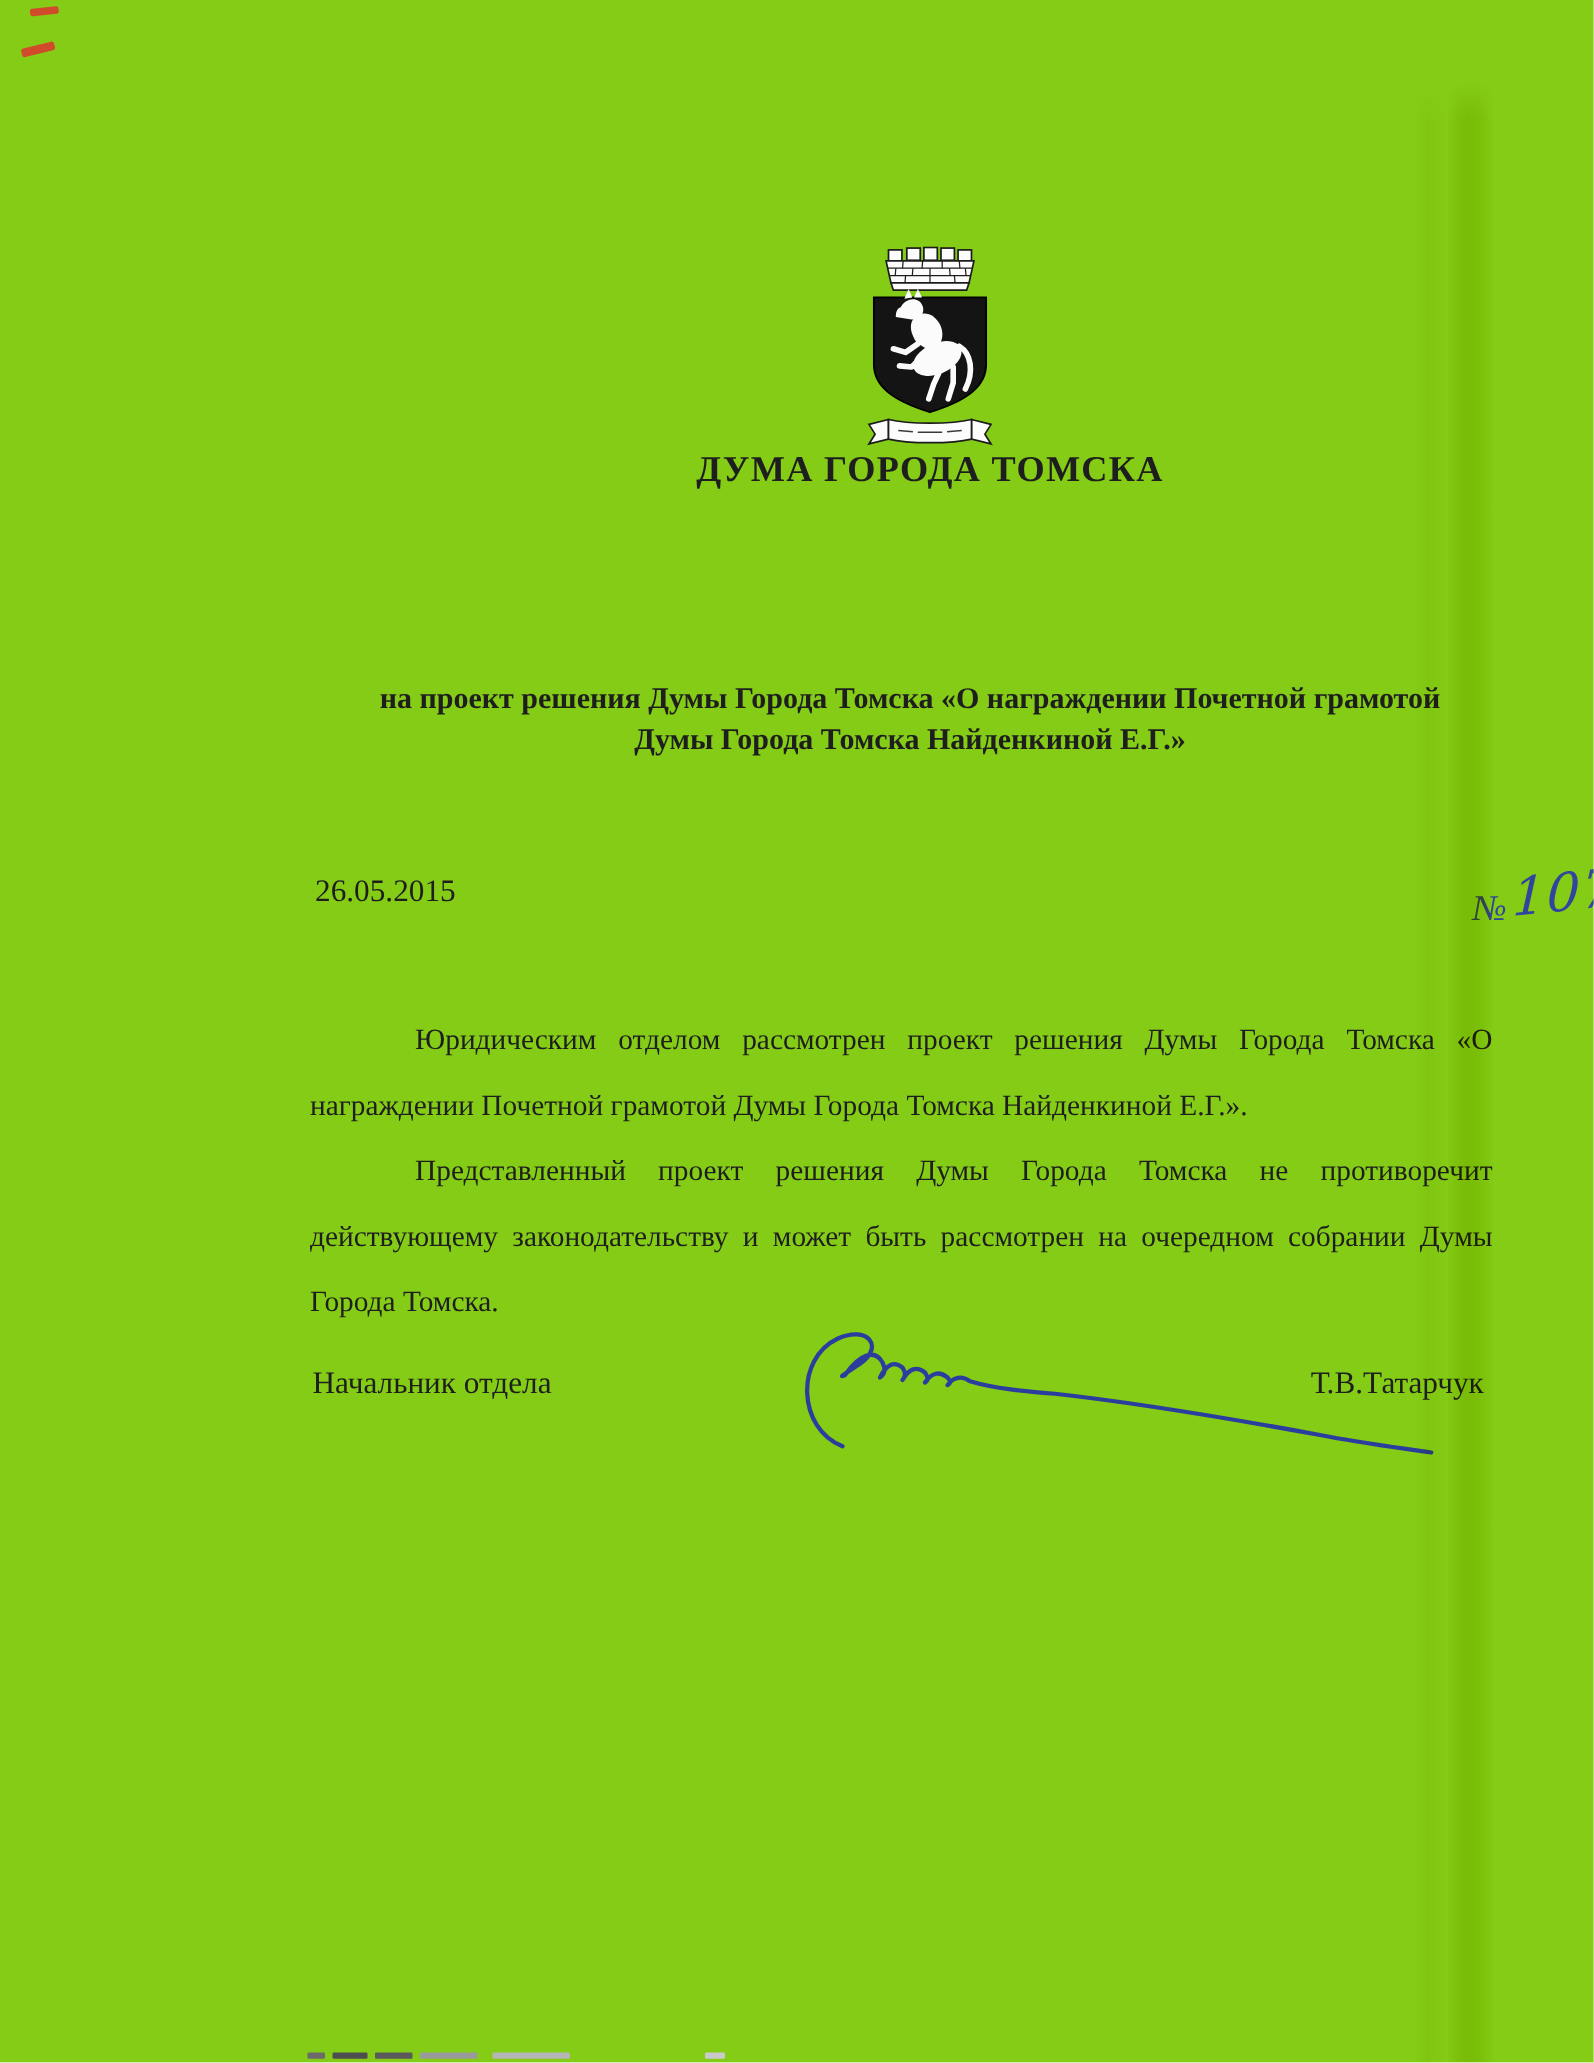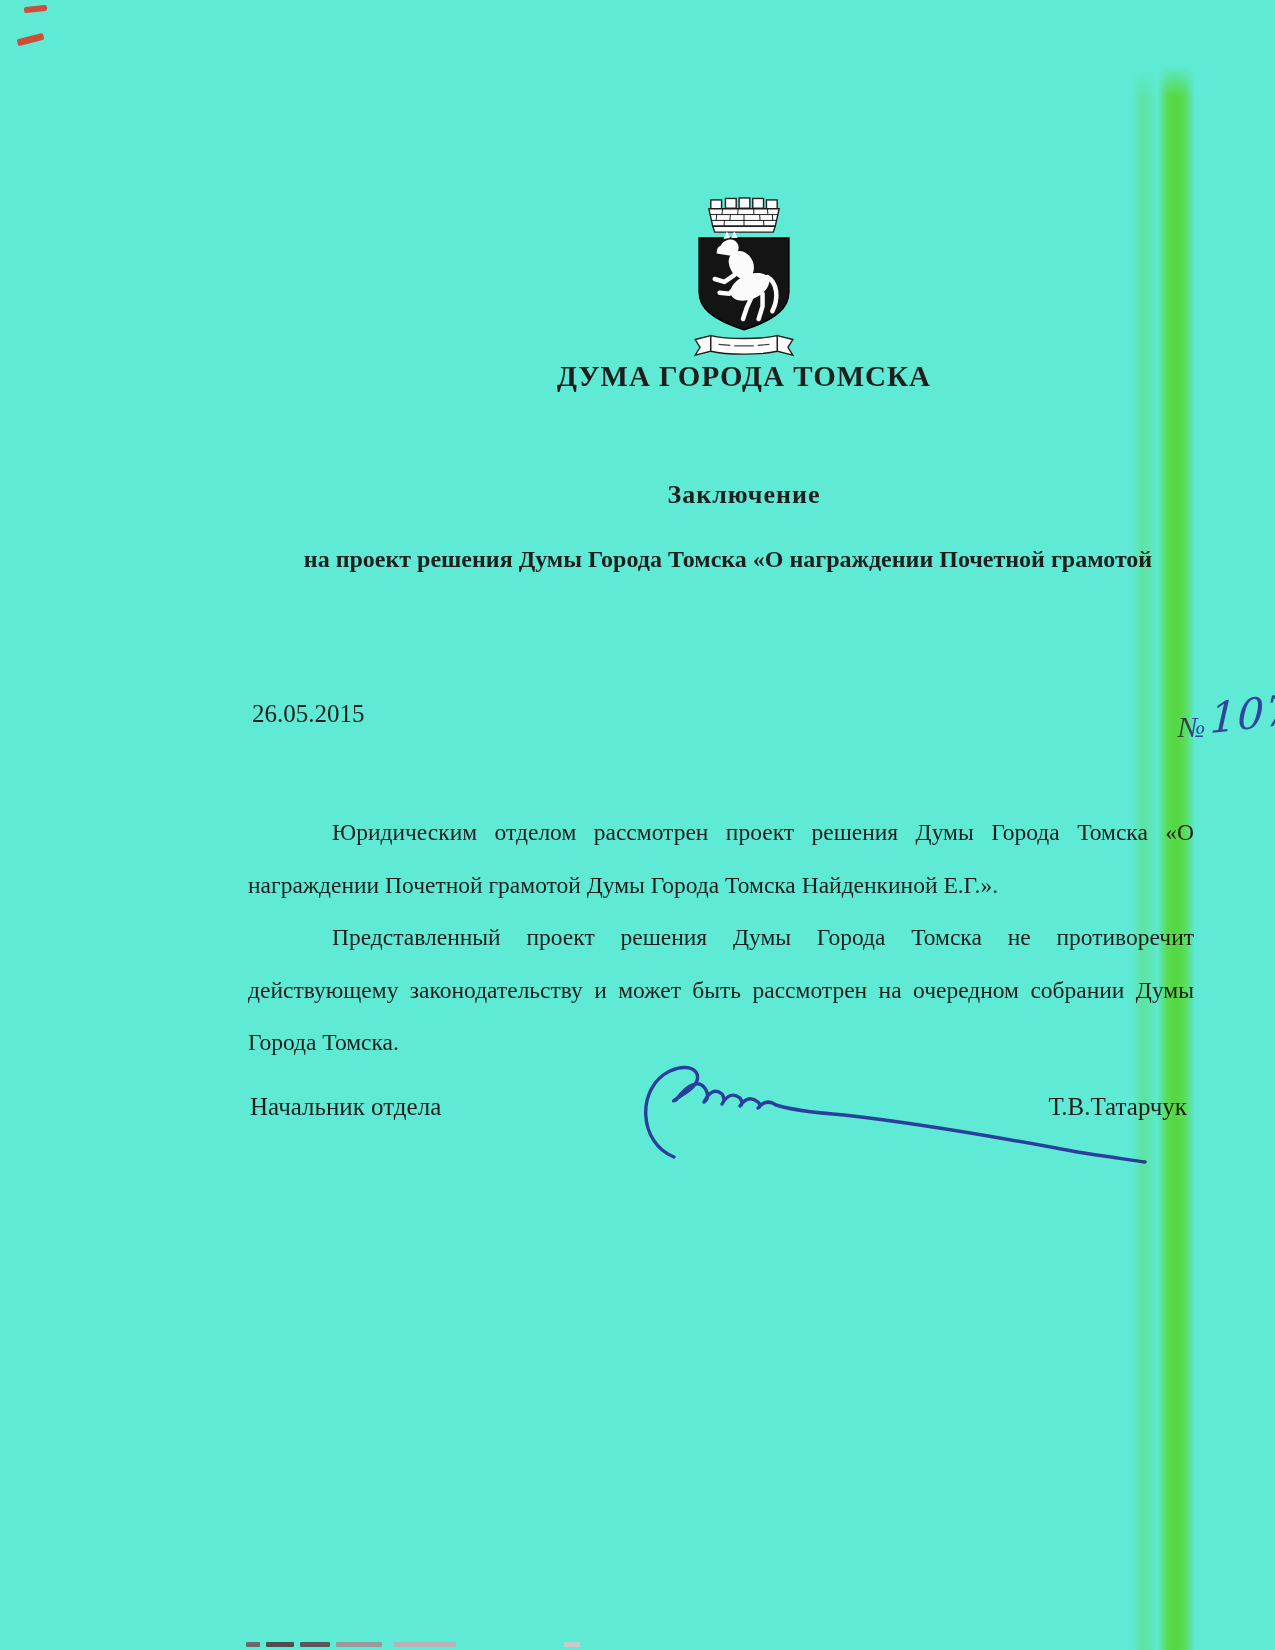--- a/index.html
+++ b/index.html
@@ -1,19 +1,19 @@
 <!DOCTYPE html>
 <html><head>
 <meta charset="utf-8">
 <style>
   html,body{margin:0;padding:0;background:#ffffff;}
   .page{
     position:relative;
     width:1275px;height:1650px;
-    background:#5eead4;
+    background:#84cc16;
     overflow:hidden;
     font-family:"Liberation Serif","DejaVu Serif",serif;
     color:#1e1e1e;
   }
   
   .red-mark{position:absolute;background:#d8402e;border-radius:2px;opacity:.92;}
   .red-mark-1{left:24px;top:6px;width:23px;height:6px;transform:rotate(-6deg);}
   .red-mark-2{left:17px;top:36px;width:27px;height:7px;transform:rotate(-14deg);}
   
   .stripe{position:absolute;mix-blend-mode:multiply;pointer-events:none;
@@ -119,23 +119,23 @@
       <g stroke="#3a3a3a" stroke-width="1.2">
         <line x1="32" y1="151" x2="44" y2="152"></line>
         <line x1="48" y1="152.5" x2="68" y2="152.5"></line>
         <line x1="72" y1="152" x2="84" y2="151"></line>
       </g>
     </svg>
   </div>
 
   <div class="center-line org">ДУМА ГОРОДА ТОМСКА</div>
 
-  <div class="center-line doctype">Заключение</div>
   <div class="title">
     <div>на проект решения Думы Города Томска «О награждении Почетной грамотой</div>
+    <div>Думы Города Томска Найденкиной Е.Г.»</div>
   </div>
 
   <div class="date">26.05.2015</div>
   <div class="num-wrap">
     <span class="nsign">№</span>
     <span class="nval">107</span>
   </div>
 
   <div class="body-text">
     <p>Юридическим отделом рассмотрен проект решения Думы Города Томска «О награждении Почетной грамотой Думы Города Томска Найденкиной Е.Г.».</p>

